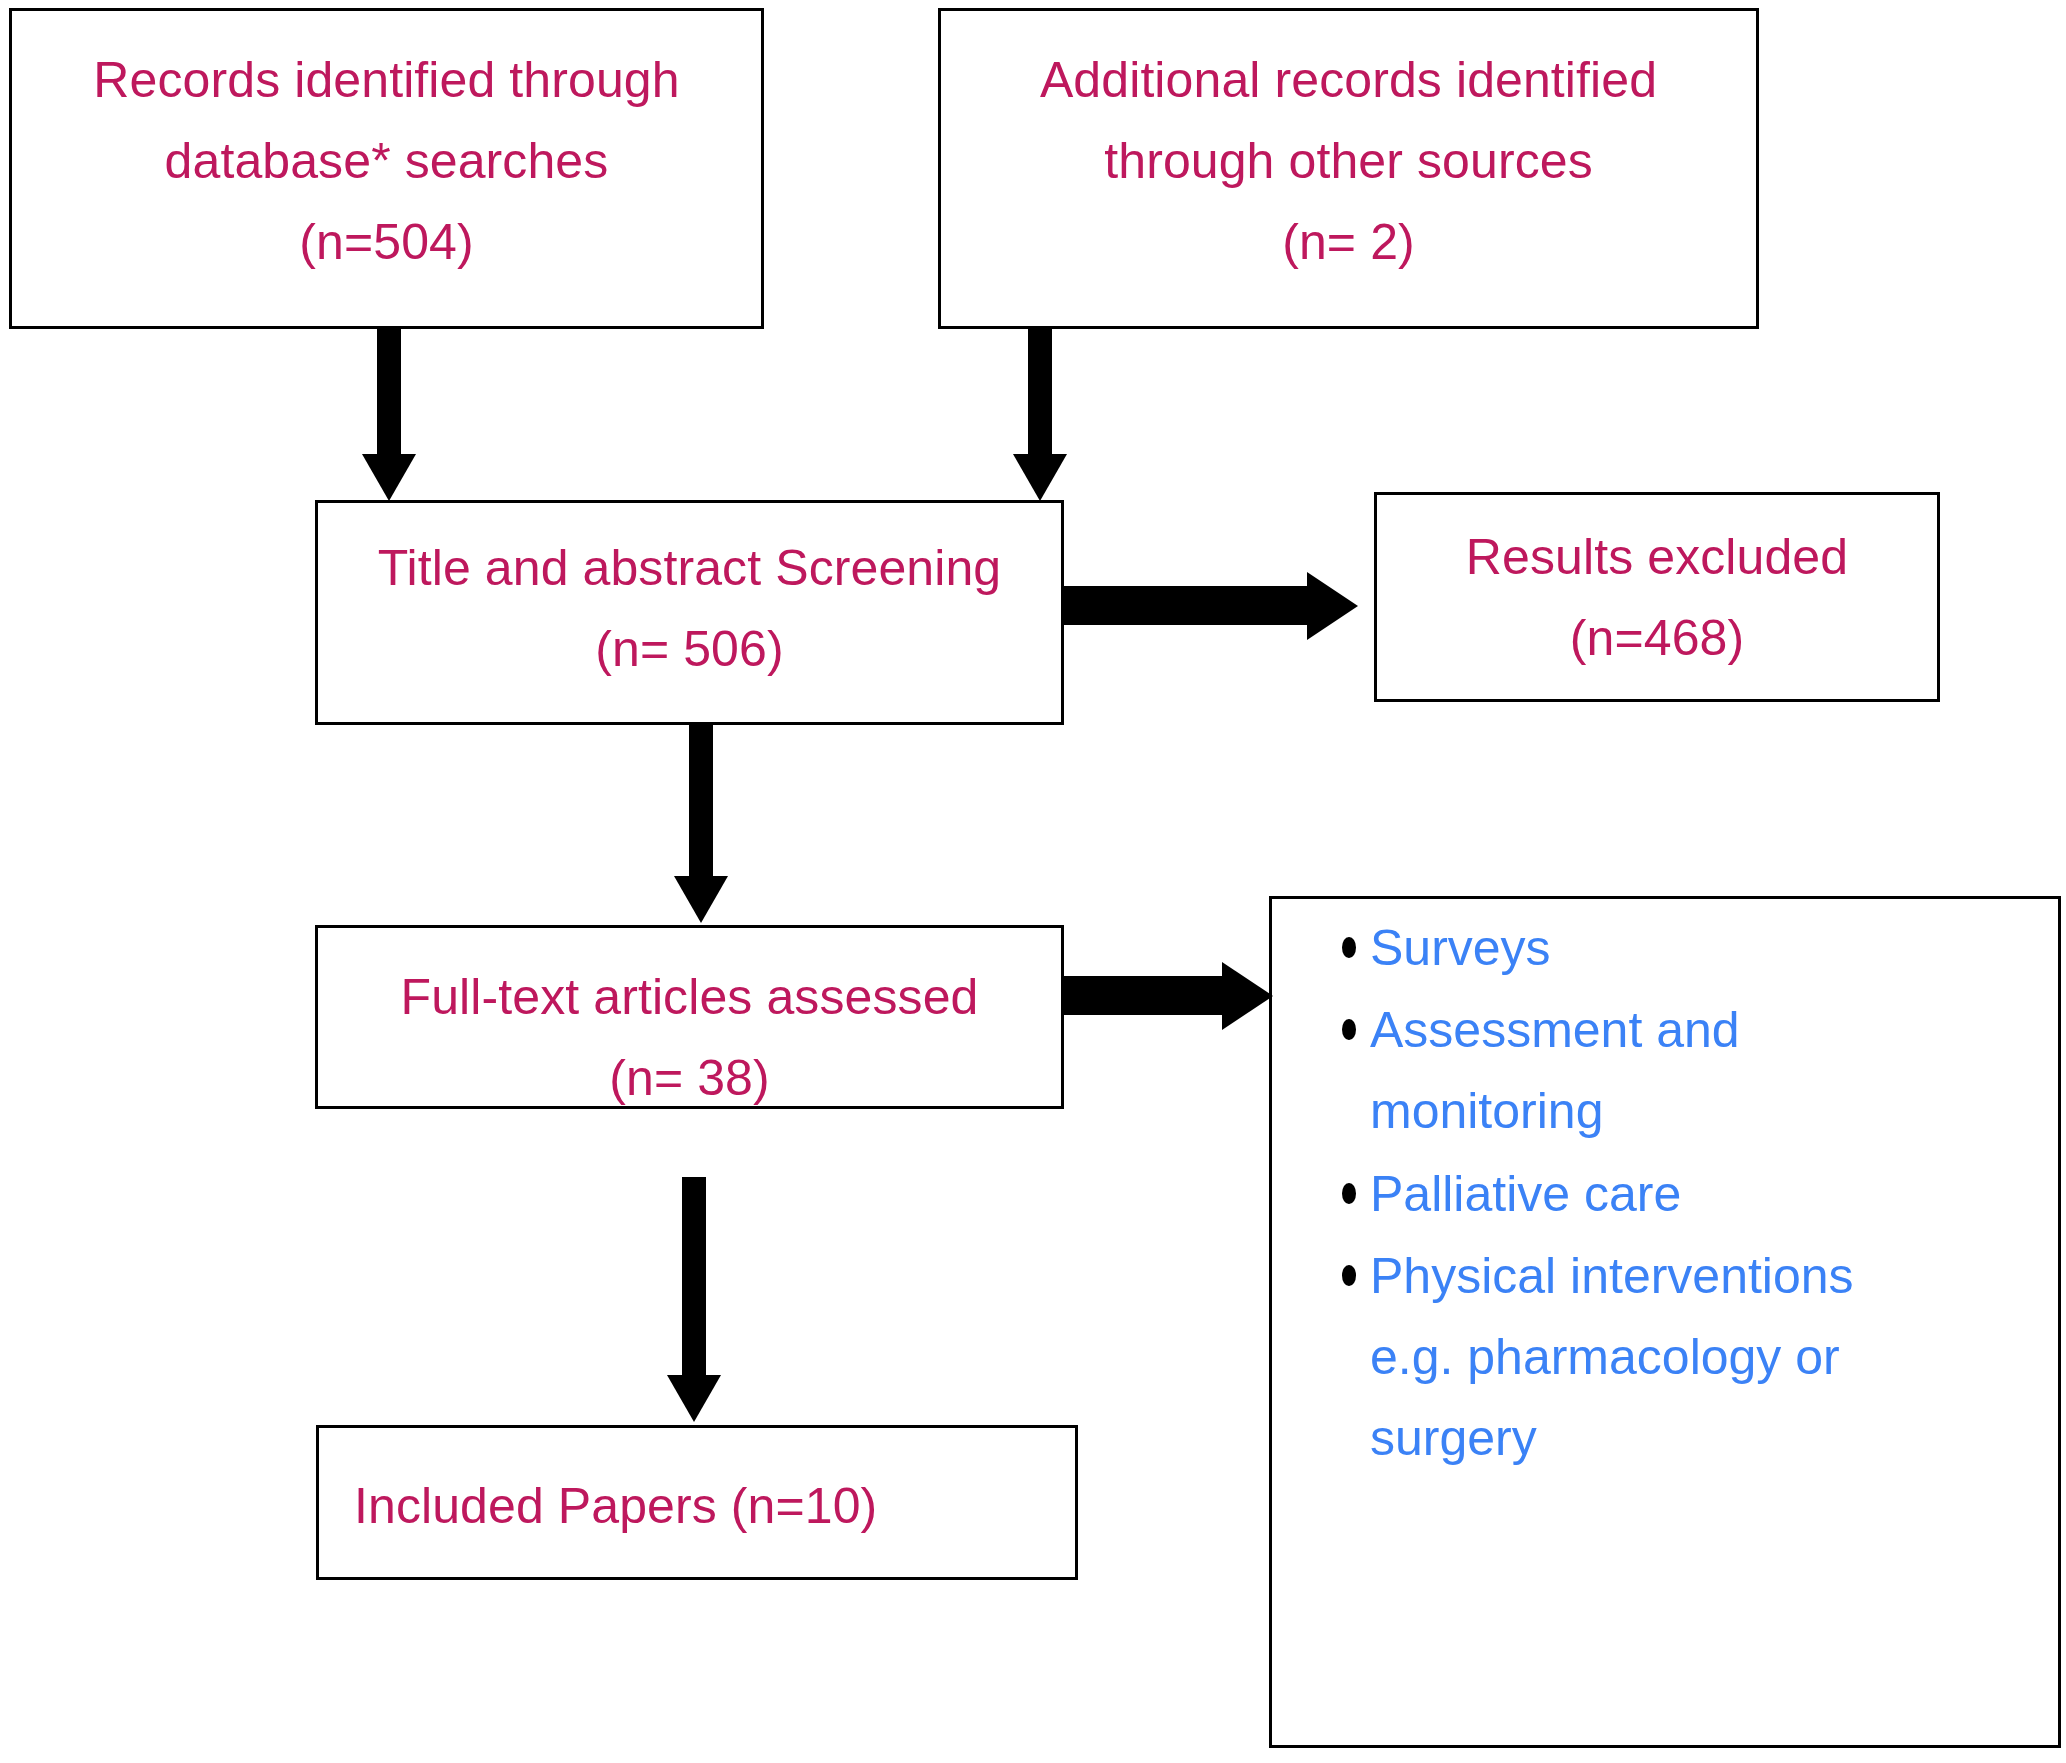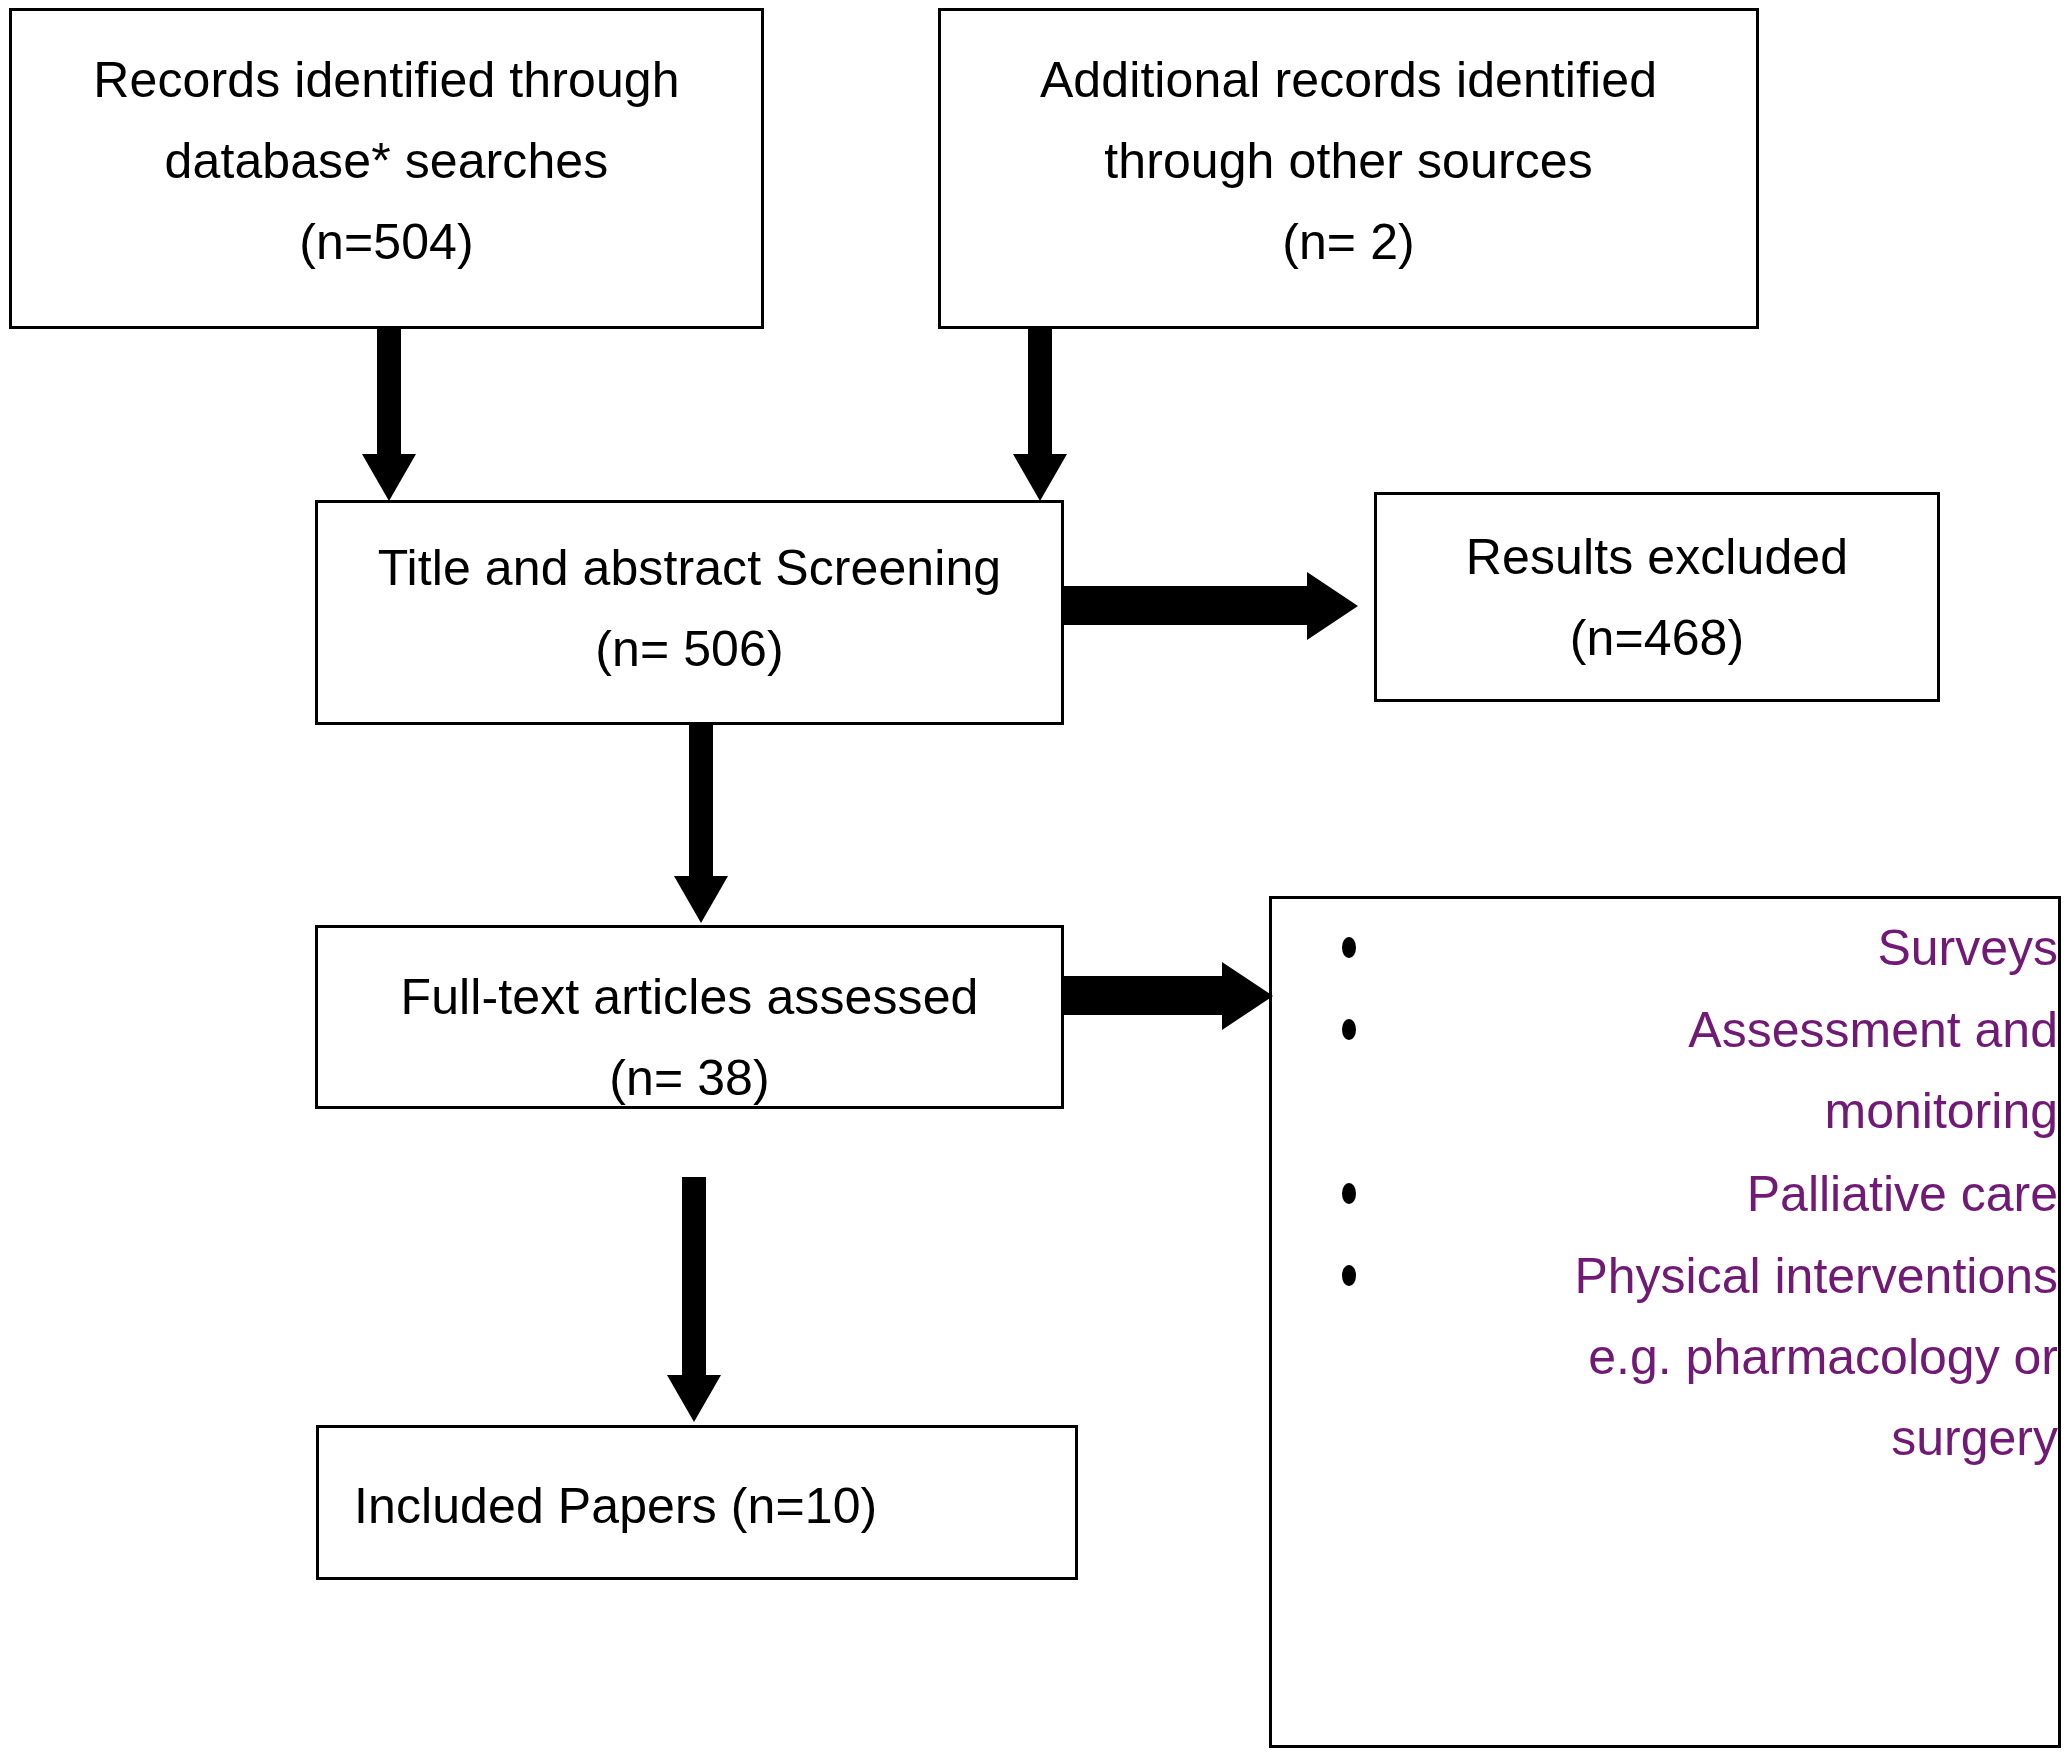--- a/index.html
+++ b/index.html
@@ -22,21 +22,21 @@
     box-sizing: border-box;
     background: #ffffff;
     border: 3.9px solid #000000;
     display: flex;
     flex-direction: column;
     align-items: center;
   }
   .box-text {
     font-size: 50px;
     line-height: 1.62;
-    color: #000000;
+    color: #be185d;
     text-align: center;
     white-space: pre-line;
     letter-spacing: 0.1px;
   }
   
   #box-records-db      { left: 9px;   top: 7.8px;   width: 755px; height: 321px; }
   #box-records-db .box-text      { margin-top: 29px; }
 
   #box-records-other   { left: 938px; top: 7.8px;   width: 821px; height: 321px; }
   #box-records-other .box-text   { margin-top: 29px; }
@@ -59,24 +59,24 @@
   
   .bullet-list {
     margin: 9px 0 0 0;
     padding: 0;
     list-style: none;
   }
   .bullet-item {
     position: relative;
     font-size: 50px;
     line-height: 1.62;
-    color: #701a75;
-    padding-left: 68px;
+    color: #3b82f6;
+    padding-left: 98px;
     margin-bottom: 1.3px;
-    text-align: right;
+    text-align: left;
   }
   .bullet-dot {
     position: absolute;
     left: 70px;
     top: 29px;
     width: 13.7px;
     height: 21px;
     background: #000000;
     border-radius: 50%;
   }

